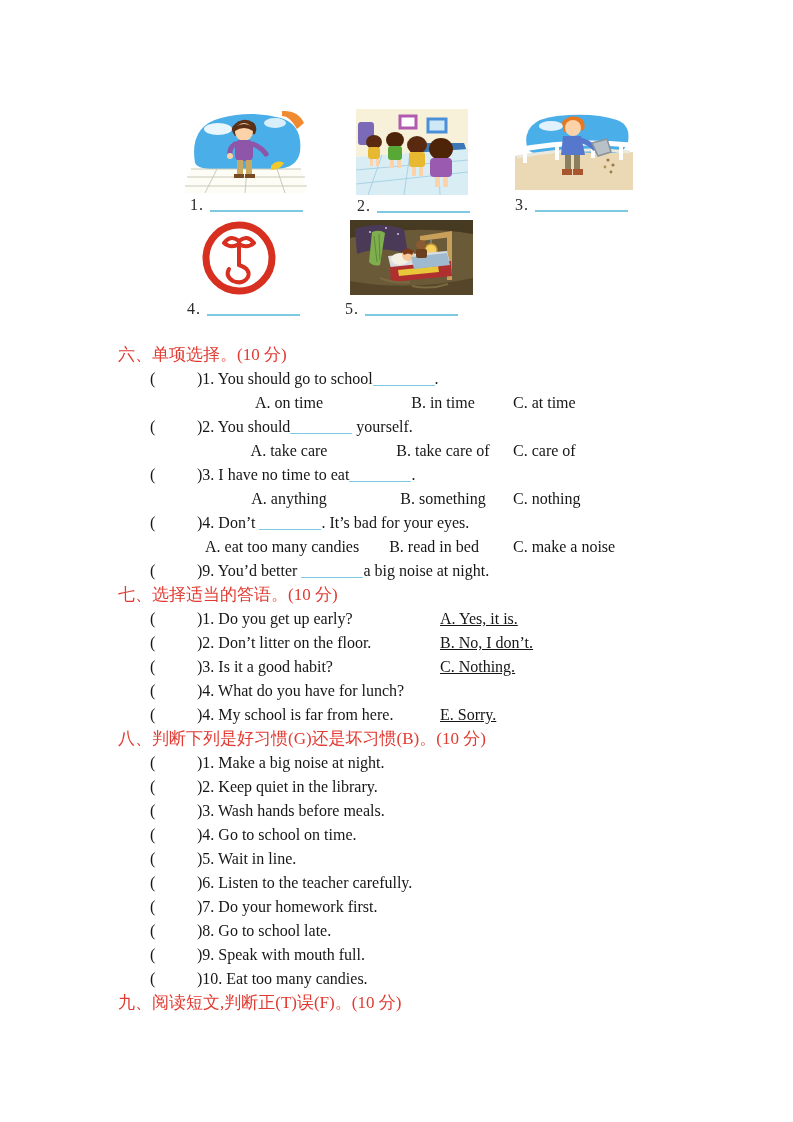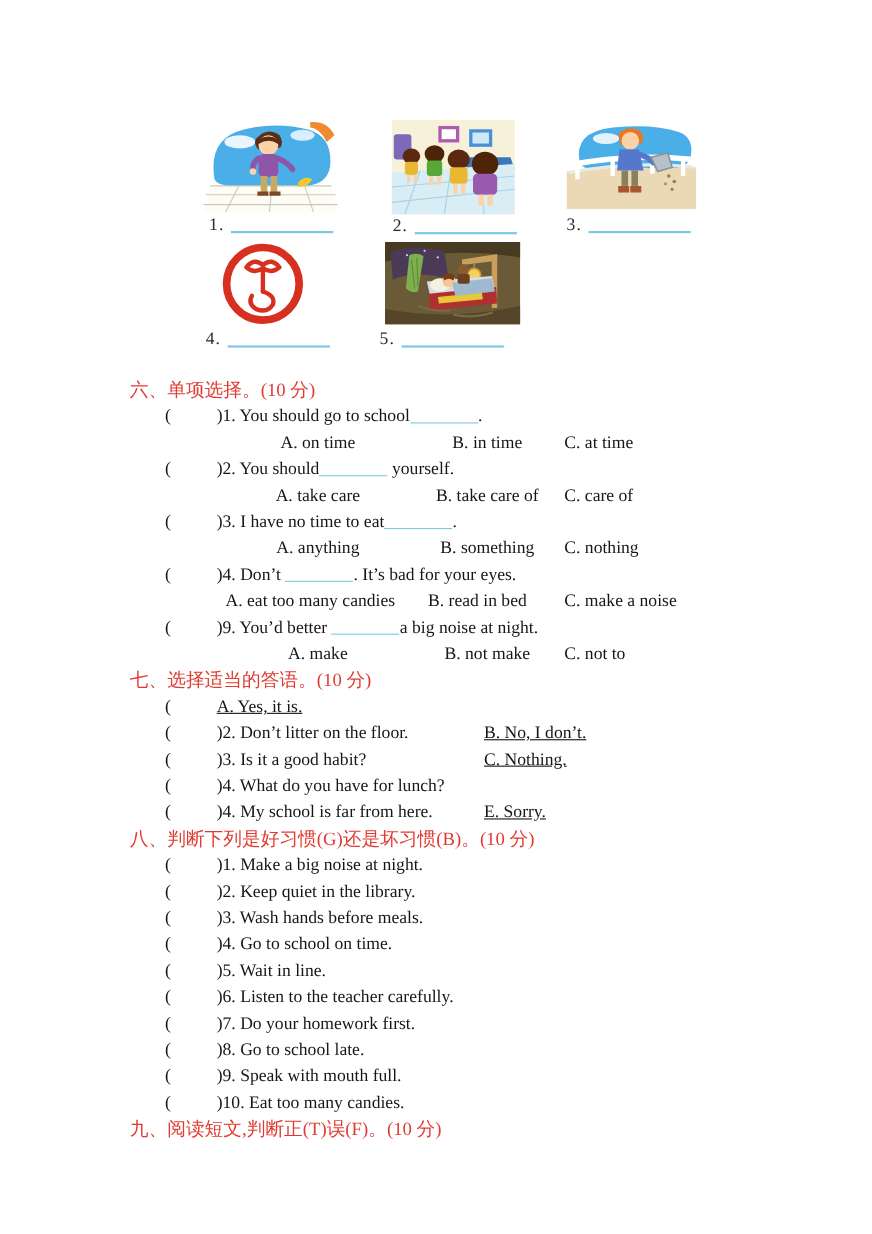--- a/index.html
+++ b/index.html
@@ -216,30 +216,26 @@
     <div class="optline tight">
       <span class="opt oa">A. eat too many candies</span>
       <span class="opt ob">B. read in bed</span>
       <span class="opt oc">C. make a noise</span>
     </div>
 
     <div class="qline">
       <span class="paren">(</span>
       <span class="stem"><span>)9. You’d better </span><span class="blank"></span><span>a big noise at night.</span></span>
     </div>
-    <div class="optline">
-      <span class="opt oa">A. make</span>
-      <span class="opt ob">B. not make</span>
-      <span class="opt oc">C. not to</span>
-    </div>
 
     <div class="sec-title">七、选择适当的答语。(10 分)</div>
 
     <div class="pairline">
       <span class="paren">(</span>
+      <span class="pq">)1. Do you get up early?</span>
       <span class="pa">A. Yes, it is.</span>
     </div>
     <div class="pairline">
       <span class="paren">(</span>
       <span class="pq">)2. Don’t litter on the floor.</span>
       <span class="pa">B. No, I don’t.</span>
     </div>
     <div class="pairline">
       <span class="paren">(</span>
       <span class="pq">)3. Is it a good habit?</span>

